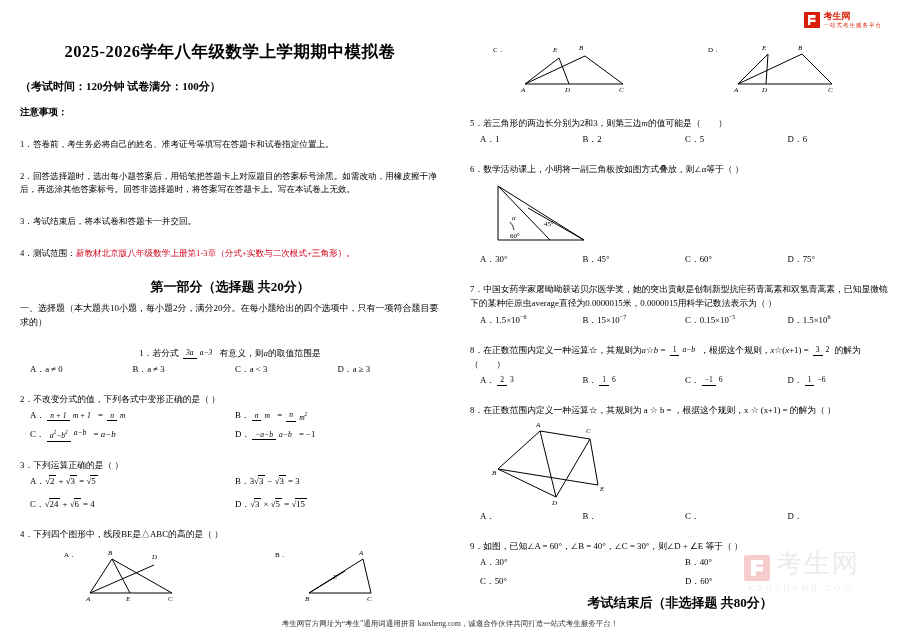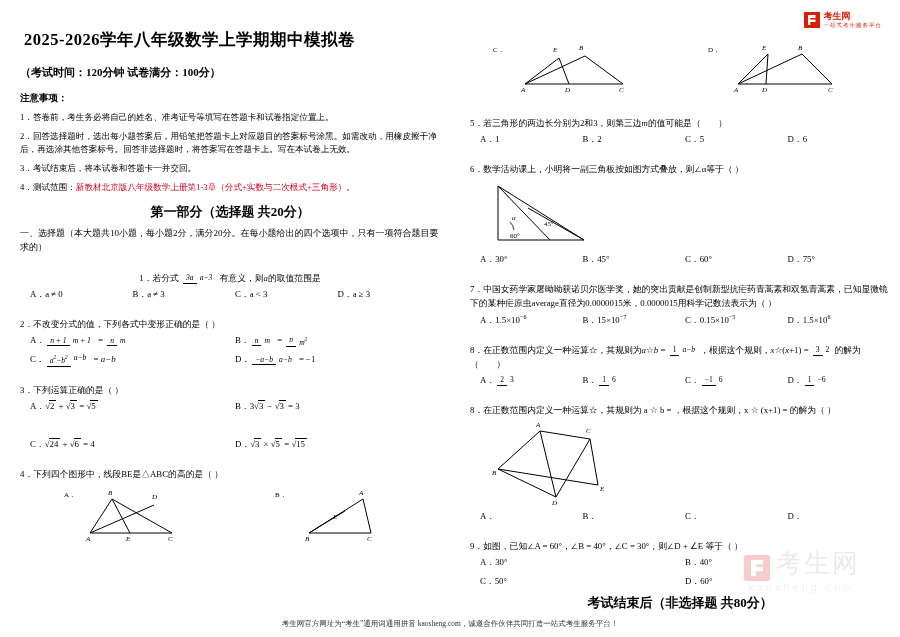--- a/index.html
+++ b/index.html
@@ -20,28 +20,28 @@
   .logo{position:absolute;right:18px;top:12px;display:flex;align-items:flex-start;gap:4px;}
   .logo .mark{width:16px;height:16px;background:#d81e06;position:relative;}
   .logo .mark:after{content:"";position:absolute;left:4px;top:3px;width:8px;height:10px;background:#fff;
      clip-path:polygon(0 0,100% 0,100% 30%,35% 30%,35% 45%,100% 45%,100% 70%,35% 70%,35% 100%,0 100%);}
   .logo .txt{line-height:1;}
   .logo .txt .t1{font-size:9px;font-weight:bold;color:#d81e06;font-family:"Liberation Sans",sans-serif;}
   .logo .txt .t2{font-size:5.5px;color:#d81e06;letter-spacing:1px;margin-top:2px;font-family:"Liberation Sans",sans-serif;}
 
   
   h1.title{
-    font-size:16.5px;font-weight:bold;text-align:left;margin:4px;
+    font-size:16.5px;font-weight:bold;text-align:center;margin:16px;
     padding-top:25px;letter-spacing:0.5px;font-family:"Liberation Serif",serif;
   }
   .subline{font-size:11px;margin-top:14px;font-weight:bold;}
   .sec-head{font-size:13px;font-weight:bold;text-align:center;margin:10px 0 6px;}
   .sec-head-2{font-size:13px;font-weight:bold;text-align:center;margin:6px 0 0;}
   .notice-title{font-size:9.5px;font-weight:bold;margin:12px 0 4px;}
-  .notice p{font-size:8.6px;margin:6px 0;line-height:1.5;text-indent:0;}
+  .notice p{font-size:8.6px;margin:19px 0;line-height:1.5;text-indent:0;}
   .red{color:#d0021b;}
   .seg{font-size:9px;line-height:1.55;margin:4px 0;}
   .qtext{font-size:8.8px;line-height:1.6;margin:16px 0 2px;}
 
   
   .opts{display:grid;grid-template-columns:1fr 1fr;row-gap:7px;font-size:8.8px;margin:4px 0 2px 10px;}
   .opts4{display:grid;grid-template-columns:repeat(4,1fr);font-size:8.8px;margin:4px 0 2px 10px;}
   .opt{white-space:nowrap;}
 
   
@@ -136,21 +136,21 @@
             <span class="num it">a<sup>2</sup>−b<sup>2</sup></span>
             <span class="den it">a−b</span>
           </span> = <span class="it">a−b</span></span>
       <span class="opt">D．<span class="frac">
             <span class="num it">−a−b</span>
             <span class="den it">a−b</span>
           </span> = −1</span>
     </div>
 
     <div class="qtext">3．下列运算正确的是（   ）</div>
-    <div class="opts" style="row-gap:26px;">
+    <div class="opts" style="row-gap:11px;">
       <span class="opt">A．<span class="sq">√<span class="radic">2</span></span> + <span class="sq">√<span class="radic">3</span></span> = <span class="sq">√<span class="radic">5</span></span></span>
       <span class="opt">B．3<span class="sq">√<span class="radic">3</span></span> − <span class="sq">√<span class="radic">3</span></span> = 3</span>
       <span class="opt">C．<span class="sq">√<span class="radic">24</span></span> + <span class="sq">√<span class="radic">6</span></span> = 4</span>
       <span class="opt">D．<span class="sq">√<span class="radic">3</span></span> × <span class="sq">√<span class="radic">5</span></span> = <span class="sq">√<span class="radic">15</span></span></span>
     </div>
 
     <div class="qtext">4．下列四个图形中，线段BE是△ABC的高的是（   ）</div>
     <div class="figrow" style="align-items:flex-start;padding-left:8px;">
       <div>
         <svg width="140" height="58">

